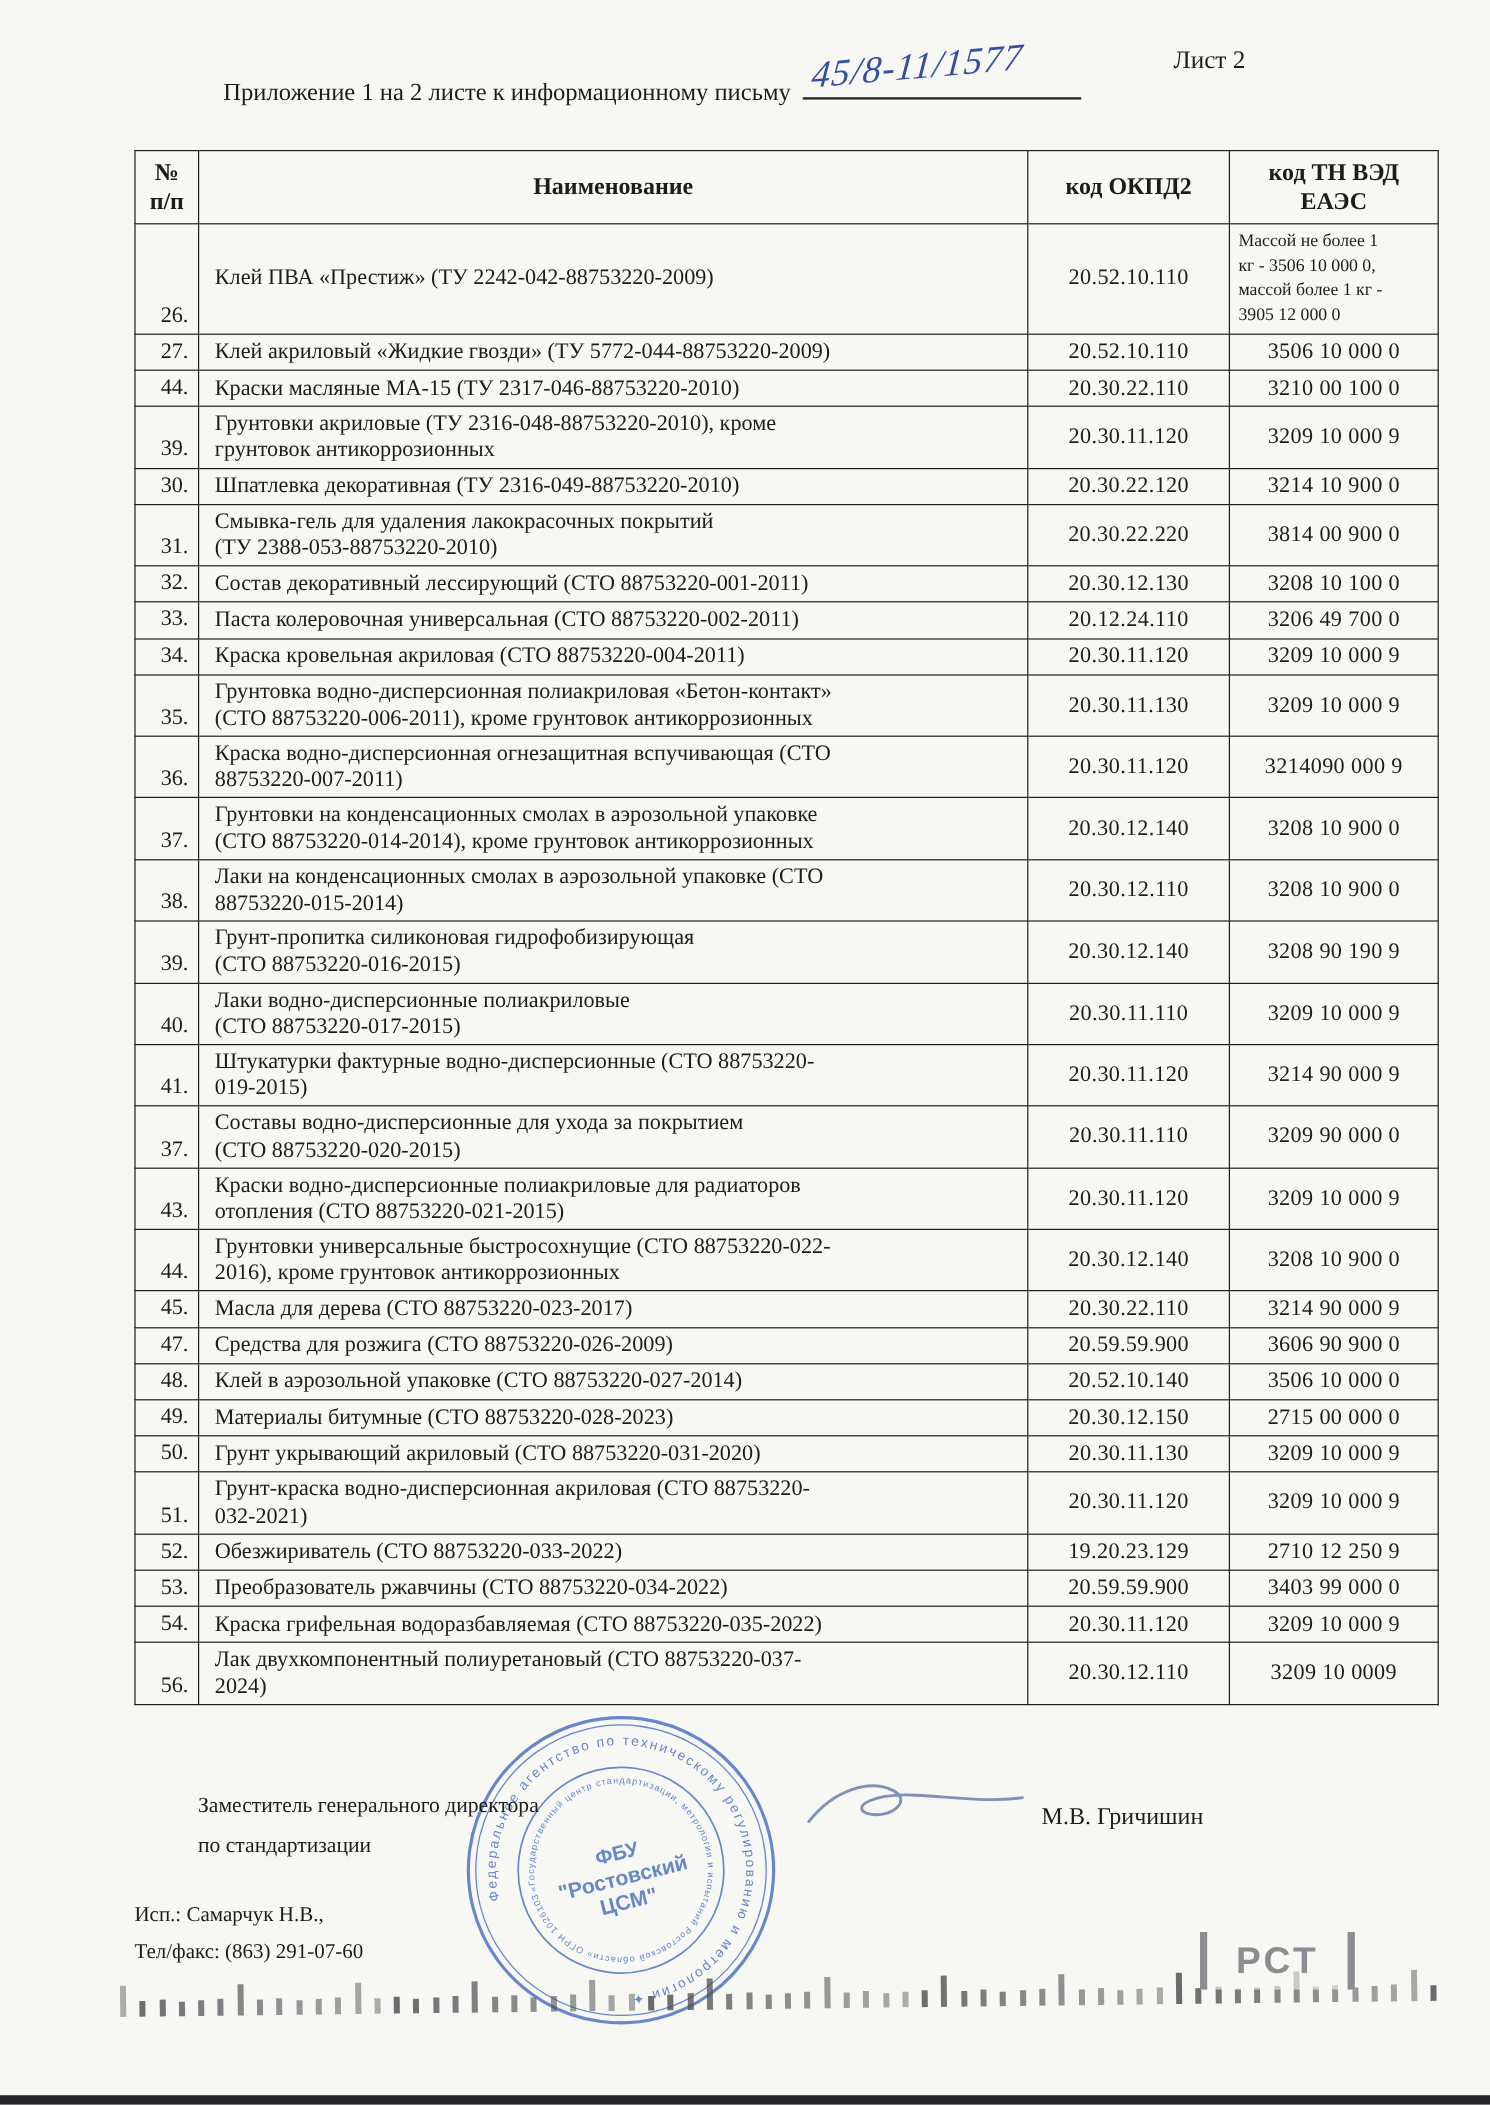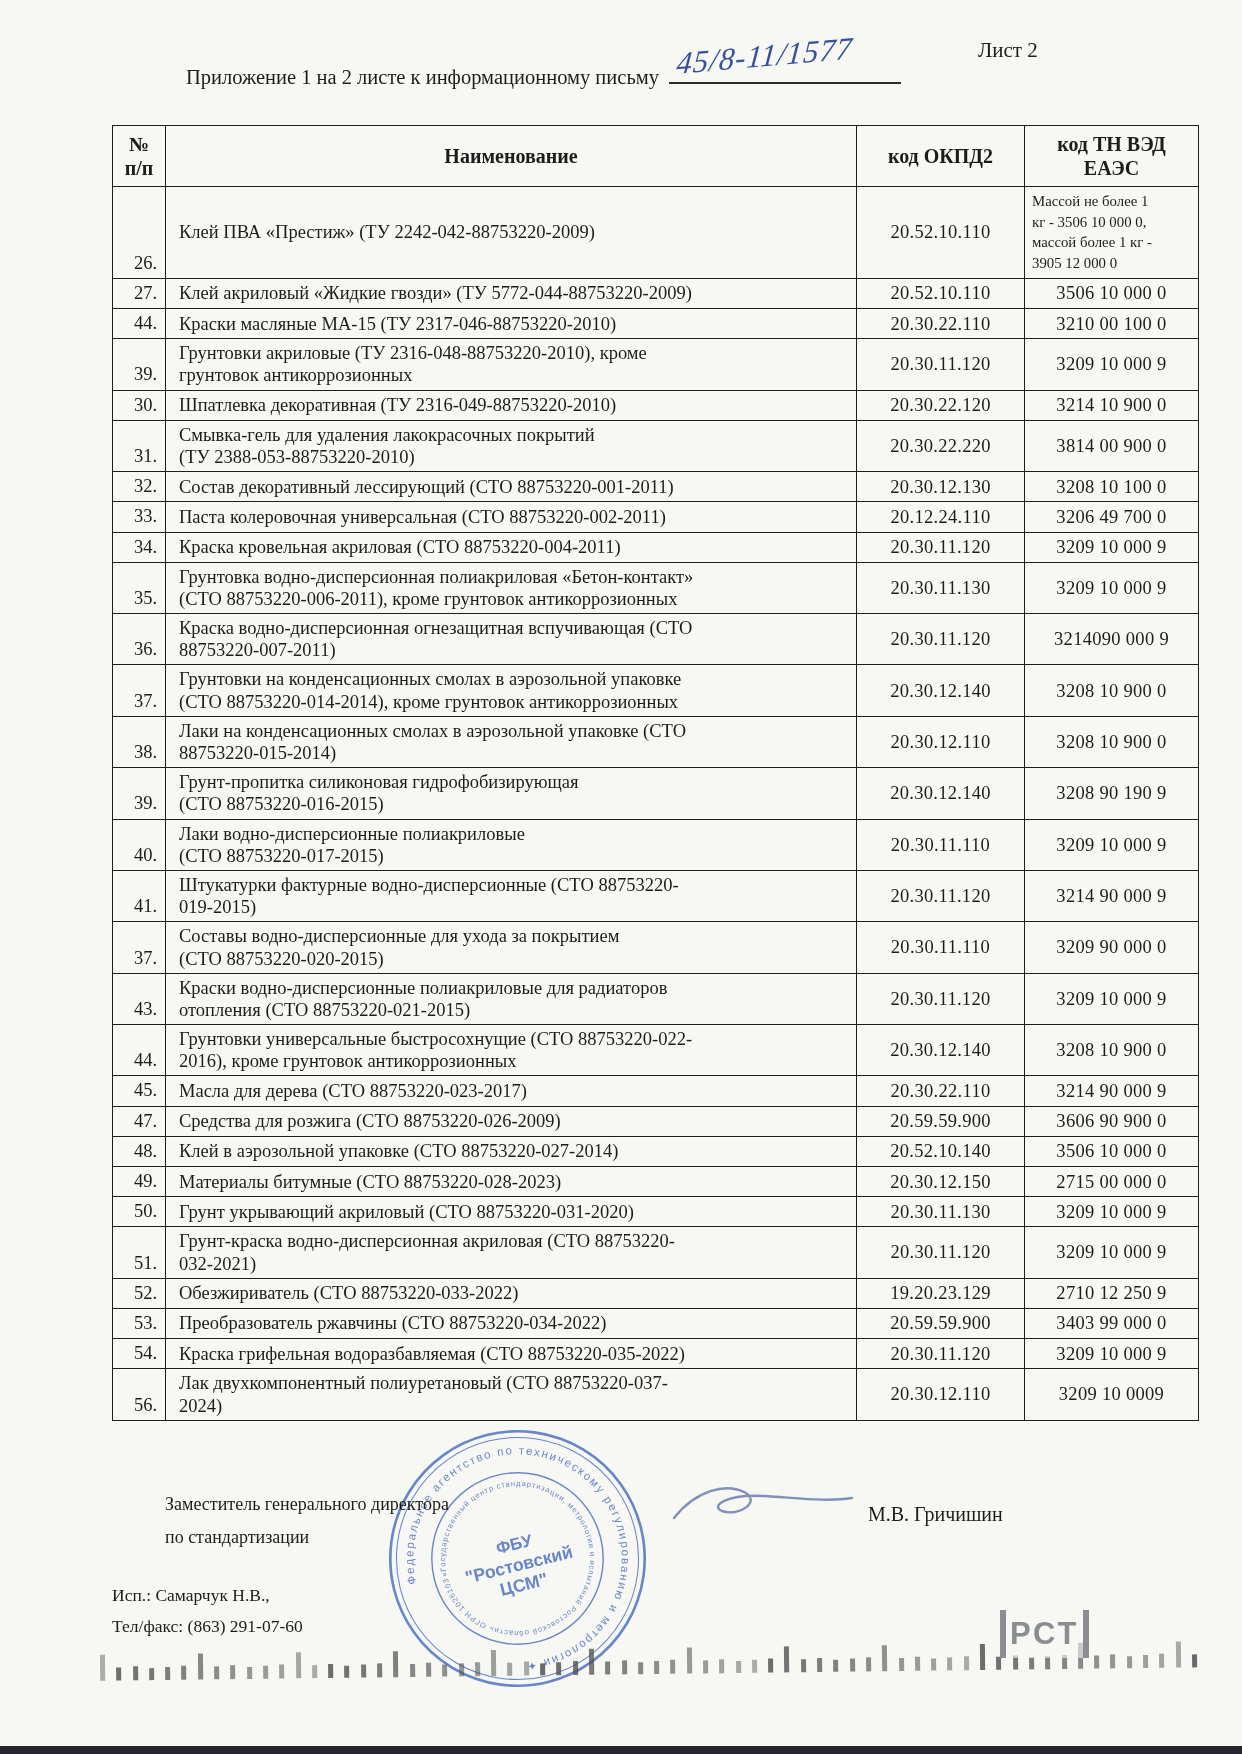--- a/index.html
+++ b/index.html
@@ -28,21 +28,21 @@
   td.tnved.small{font-size:14.8px;text-align:left;line-height:1.4;padding:4px 7px;white-space:pre-line;letter-spacing:0;}
   .sig-title{position:absolute;left:165px;top:1488px;font-size:18px;line-height:1.85;white-space:pre-line;}
   .sig-name{position:absolute;left:868px;top:1503px;font-size:20px;}
   .sig-stroke{position:absolute;left:668px;top:1480px;}
   .exec{position:absolute;left:112px;top:1580px;font-size:17.5px;line-height:1.75;}
   .stamp{position:absolute;left:385px;top:1426px;width:265px;height:265px;transform:rotate(-14deg);opacity:.82;mix-blend-mode:multiply;}
   .ruler{position:absolute;left:100px;top:1640px;width:1108px;height:34px;display:flex;align-items:flex-end;transform:rotate(-0.7deg);}
   .tick{width:5px;background:#4d4f52;margin-right:11.3px;flex:none;}
   .rst{
     position:absolute;left:1000px;top:1610px;height:48px;
-    display:inline-flex;align-items:center;padding:0 4px;
+    display:inline-flex;align-items:center;padding:0 24px;
     border-left:6px solid #8b8e90;border-right:6px solid #8b8e90;
     color:#8b8e90;font-family:"Liberation Sans",sans-serif;font-weight:bold;
     font-size:31px;letter-spacing:3px;background:rgba(247,247,244,.6);
   }
   .scan-strip{position:absolute;left:0;bottom:0;width:100%;height:8px;background:#26272c;}
 </style>
 </head>
 <body>
 
 <div class="sheet-label">Лист 2</div>

